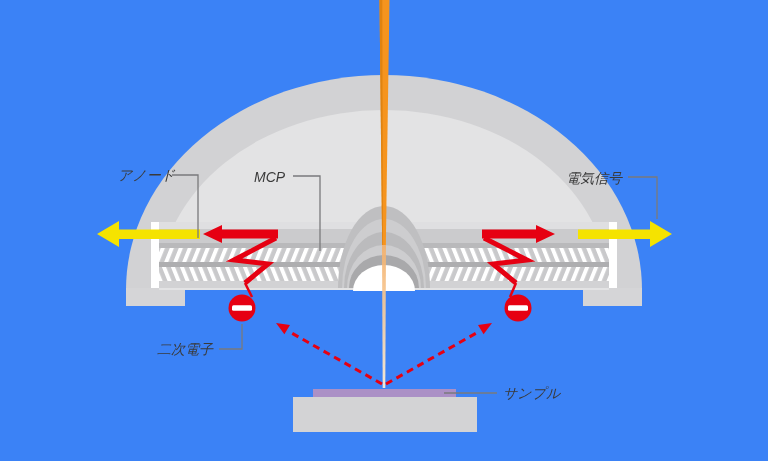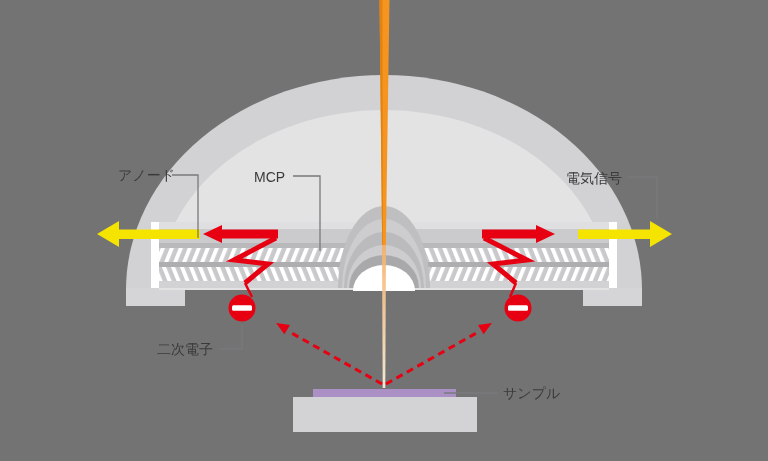--- a/index.html
+++ b/index.html
@@ -1,17 +1,17 @@
 <!DOCTYPE html>
 <html><head>
 <meta charset="utf-8">
 <style>
   html,body{margin:0;padding:0;background:#ffffff;}
-  .stage-wrap{position:relative;width:768px;height:461px;background:#737373;overflow:hidden;
-    font-family:"Liberation Sans","DejaVu Sans",sans-serif;}
+  .stage-wrap{position:relative;width:768px;height:461px;background:#3b82f6;overflow:hidden;
+    font-family:"Liberation Sans","DejaVu Sans",sans-serif;font-style:italic;}
   svg{display:block;}
   text{font-family:"Liberation Sans","DejaVu Sans",sans-serif;font-size:14px;fill:#3a3a3a;}
 </style>
 </head>
 <body>
 
 <div class="stage-wrap">
 <svg width="768" height="461" viewBox="0 0 768 461">
   <defs>
     <pattern id="patSlash" patternUnits="userSpaceOnUse" width="9" height="9" patternTransform="skewX(-22)">

